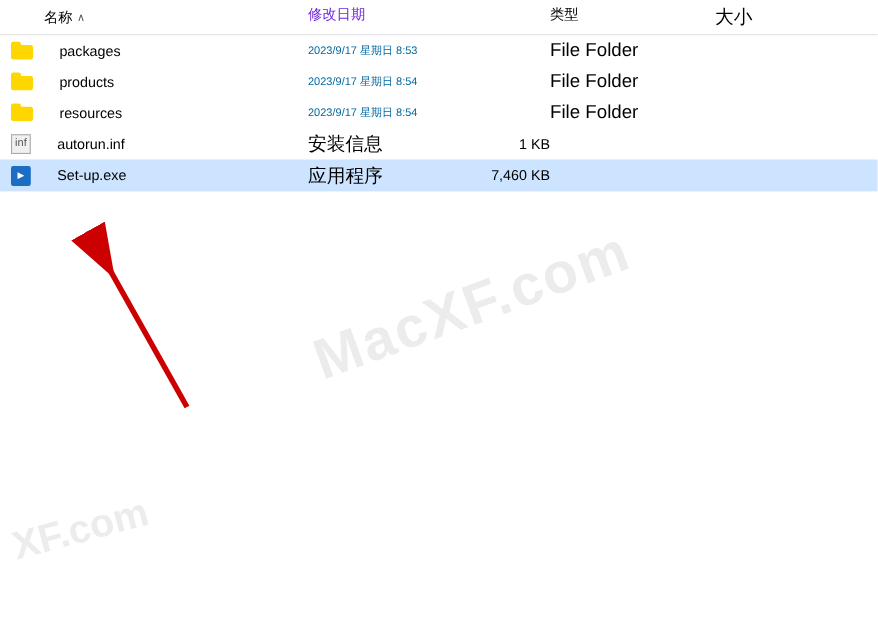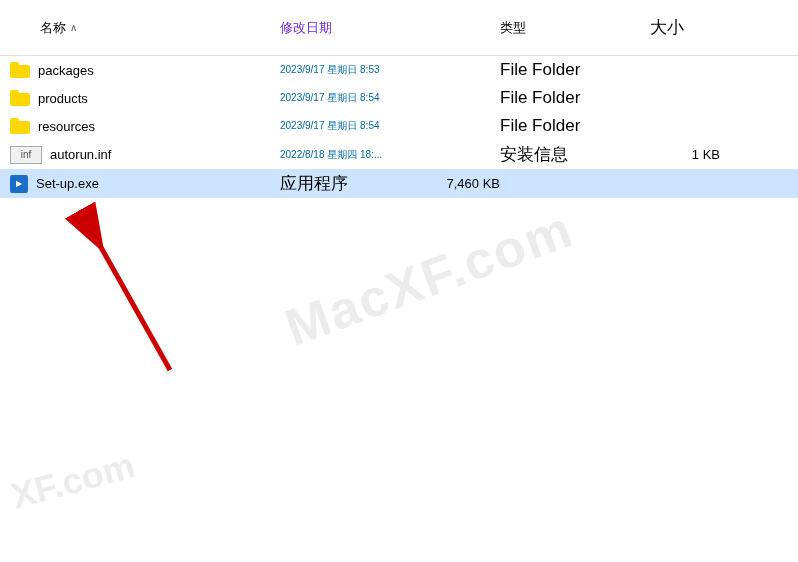--- a/index.html
+++ b/index.html
@@ -17,23 +17,22 @@
     .file-explorer {
       width: 100%;
       height: 100%;
       background: #fff;
       display: flex;
       flex-direction: column;
     }
 
     .column-header {
       display: flex;
-      align-items: center;
       border-bottom: 1px solid #e0e0e0;
-      padding: 16px 0;
+      padding: 4px 0;
       background: #fff;
       min-height: 28px;
     }
 
     .col-name {
       width: 270px;
       padding-left: 40px;
       font-size: 13px;
       color: #000;
       display: flex;
@@ -80,21 +79,21 @@
       cursor: default;
     }
 
     .file-row.selected {
       background: #cce4ff;
     }
 
     .file-row .col-name {
       display: flex;
       align-items: center;
-      gap: 8px;
+      gap: 24px;
       padding-left: 10px;
     }
 
     .folder-icon {
       width: 20px;
       height: 16px;
       display: inline-block;
       position: relative;
       flex-shrink: 0;
     }
@@ -115,21 +114,21 @@
       position: absolute;
       top: 0;
       left: 0;
       width: 9px;
       height: 5px;
       background: #FFD700;
       border-radius: 2px 2px 0 0;
     }
 
     .file-icon-inf {
-      width: 32px;
+      width: 18px;
       height: 18px;
       display: inline-flex;
       align-items: center;
       justify-content: center;
       flex-shrink: 0;
       font-size: 10px;
       color: #555;
       border: 1px solid #aaa;
       background: #f0f0f0;
     }
@@ -268,21 +267,20 @@
       </div>
       <div class="col-date-val">2023/9/17 星期日 8:54</div>
       <div class="col-type-val">File Folder</div>
       <div class="col-size-val"></div>
     </div>
       <div class="file-row">
       <div class="col-name">
         <span class="file-icon-inf">inf</span>
         <span class="file-name-text">autorun.inf</span>
       </div>
-      <div class="col-date-val">2022/8/18 星期四 18:...</div>
       <div class="col-type-val">安装信息</div>
       <div class="col-size-val">1 KB</div>
     </div>
       <div class="file-row selected">
       <div class="col-name">
         <span class="file-icon-exe"></span>
         <span class="file-name-text">Set-up.exe</span>
       </div>
       <div class="col-type-val">应用程序</div>
       <div class="col-size-val">7,460 KB</div>

